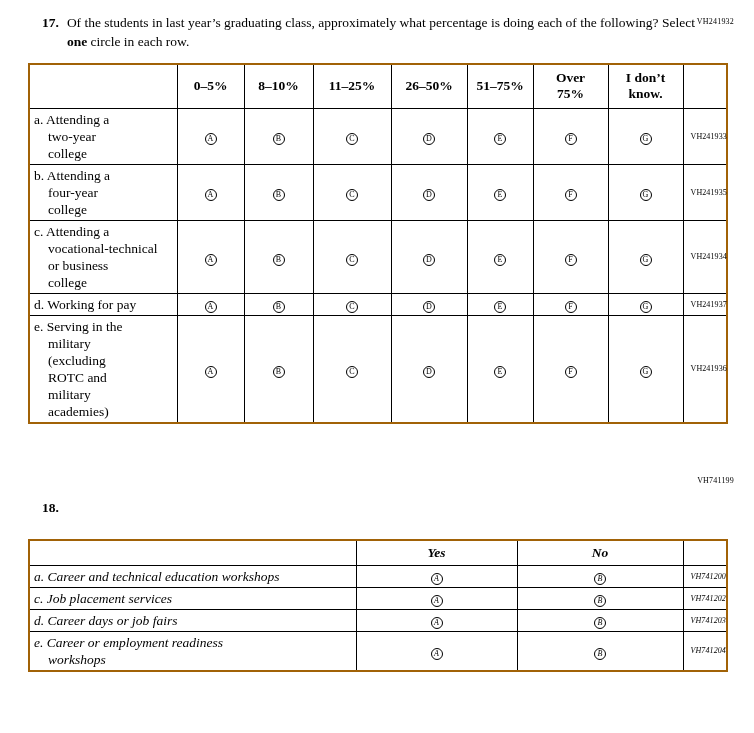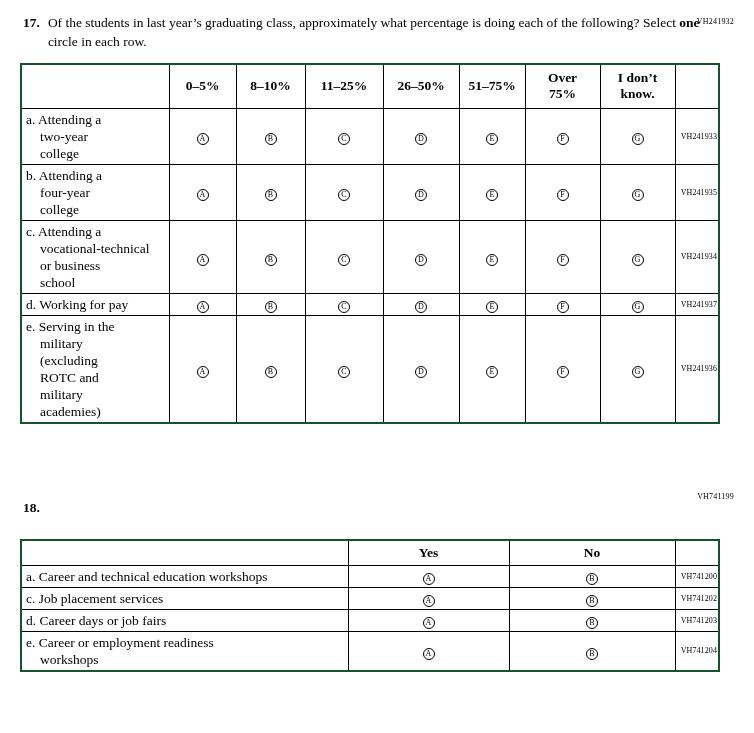--- a/index.html
+++ b/index.html
@@ -7,54 +7,54 @@
   body { font-family:"Liberation Serif","DejaVu Serif",serif; color:#000; }
   .page {
     position:relative; width:754px; height:733px; background:#fff;
     overflow:hidden; margin:0 auto;
   }
   .corner-code {
     position:absolute; right:20px; font-size:8px; letter-spacing:.2px;
     font-family:"Liberation Serif",serif;
   }
   #code17 { top:17px; }
-  #code18 { top:492px; }
-  .qblock { display:flex; margin-left:23px; margin-right:40px; font-size:13.5px; line-height:19px; }
+  #code18 { top:476px; }
+  .qblock { display:flex; margin-left:42px; margin-right:40px; font-size:13.5px; line-height:19px; }
   .qblock.q17 { margin-top:13px; }
   .qblock.q18 { margin-top:74px; }
   .qnum { font-weight:bold; margin-right:8px; white-space:nowrap; }
   .qtext b { font-weight:bold; }
   table.grid {
     border-collapse:collapse; table-layout:fixed; width:698px;
-    margin-left:20px; border:2px solid #14532d;
+    margin-left:28px; border:2px solid #a16207;
   }
   table.t17 { margin-top:12px; }
-  table.t18 { margin-top:22px; }
+  table.t18 { margin-top:22px;font-style:italic; }
   table.grid th, table.grid td { border:1px solid #000; }
   table.grid th {
     font-size:13.5px; font-weight:bold; text-align:center;
     white-space:pre-line; line-height:16px; padding:4px 2px;
   }
   table.t17 th { height:44px; }
   table.t18 th { height:24px; }
   td.label {
     font-size:13.5px; line-height:17px; vertical-align:top;
     padding:2px 2px 2px 18px; text-indent:-14px; white-space:pre-line;
   }
   table.t17 td.label { height:21px; }
   table.t18 td.label { height:20px; }
   td.opt { text-align:center; vertical-align:middle; }
   .circle {
     display:inline-flex; width:12px; height:12px; border:1px solid #000;
     border-radius:50%; align-items:center; justify-content:center;
     font-size:8px; line-height:1; cursor:pointer;
   }
   td.code-cell {
-    font-size:8px; text-align:right; vertical-align:middle;
-    padding:0 1px; letter-spacing:.1px;
+    font-size:8px; text-align:left; vertical-align:middle;
+    padding:0 7px; letter-spacing:.1px;
   }
 </style>
 </head>
 <body>
 
 <div class="page">
 
   <div class="corner-code" id="code17">VH241932</div>
 
   <div class="qblock q17">
@@ -113,21 +113,21 @@
           <td class="opt"><span class="circle">D</span></td>
           <td class="opt"><span class="circle">E</span></td>
           <td class="opt"><span class="circle">F</span></td>
           <td class="opt"><span class="circle">G</span></td>
           <td class="code-cell">VH241935</td>
         </tr>
         <tr>
           <td class="label">c. Attending a
 vocational-technical
 or business
-school</td>
+college</td>
           <td class="opt"><span class="circle">A</span></td>
           <td class="opt"><span class="circle">B</span></td>
           <td class="opt"><span class="circle">C</span></td>
           <td class="opt"><span class="circle">D</span></td>
           <td class="opt"><span class="circle">E</span></td>
           <td class="opt"><span class="circle">F</span></td>
           <td class="opt"><span class="circle">G</span></td>
           <td class="code-cell">VH241934</td>
         </tr>
         <tr>

